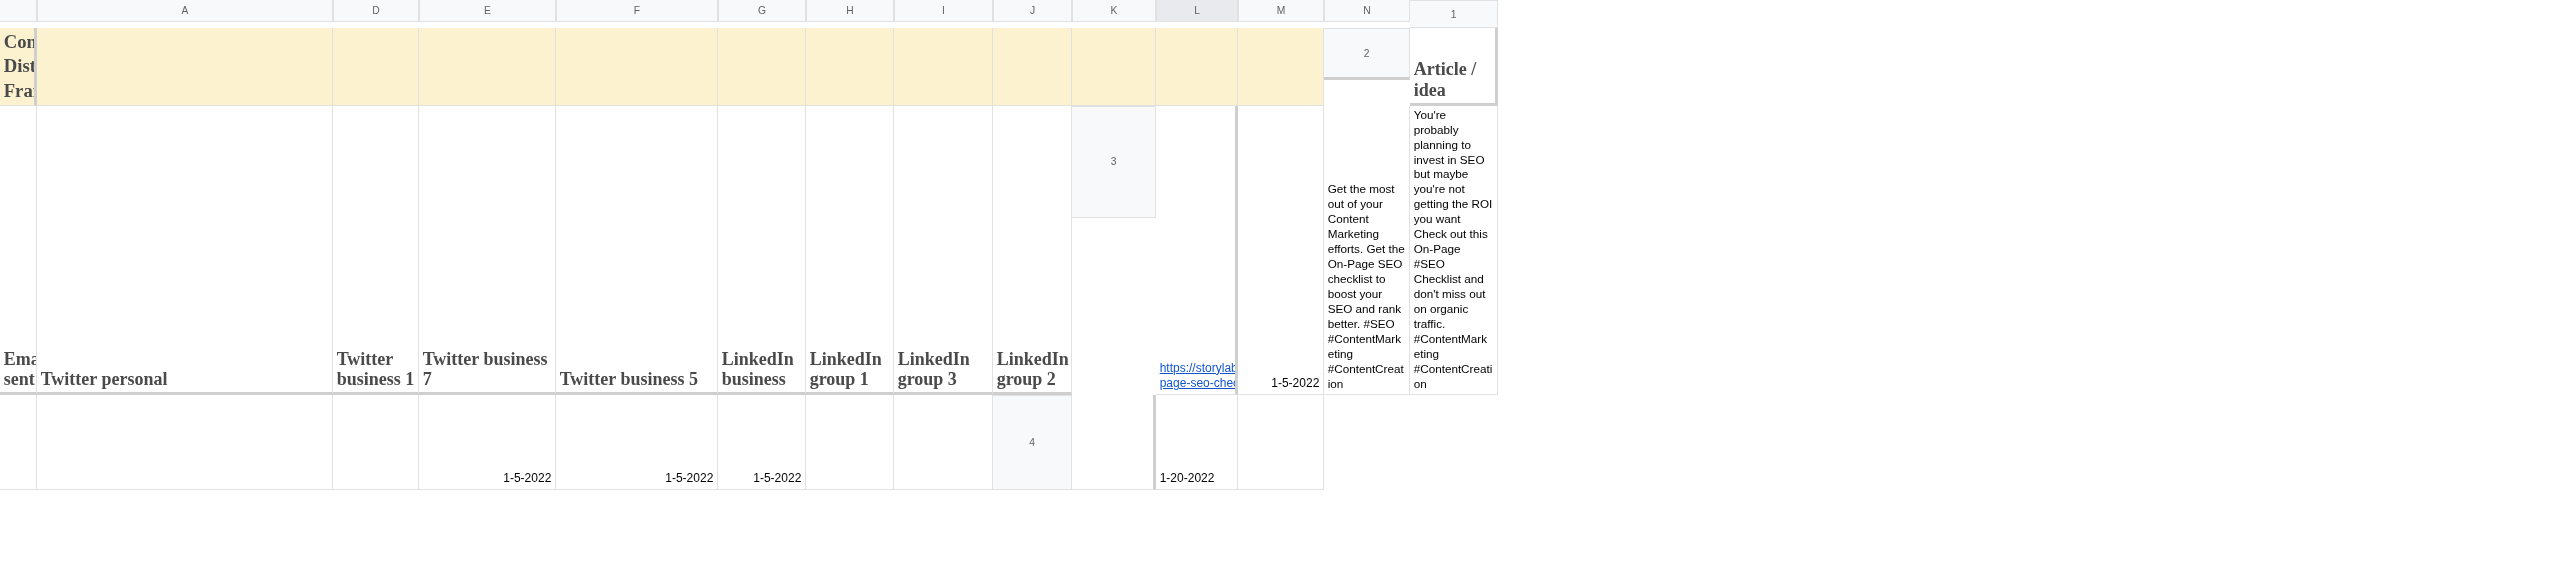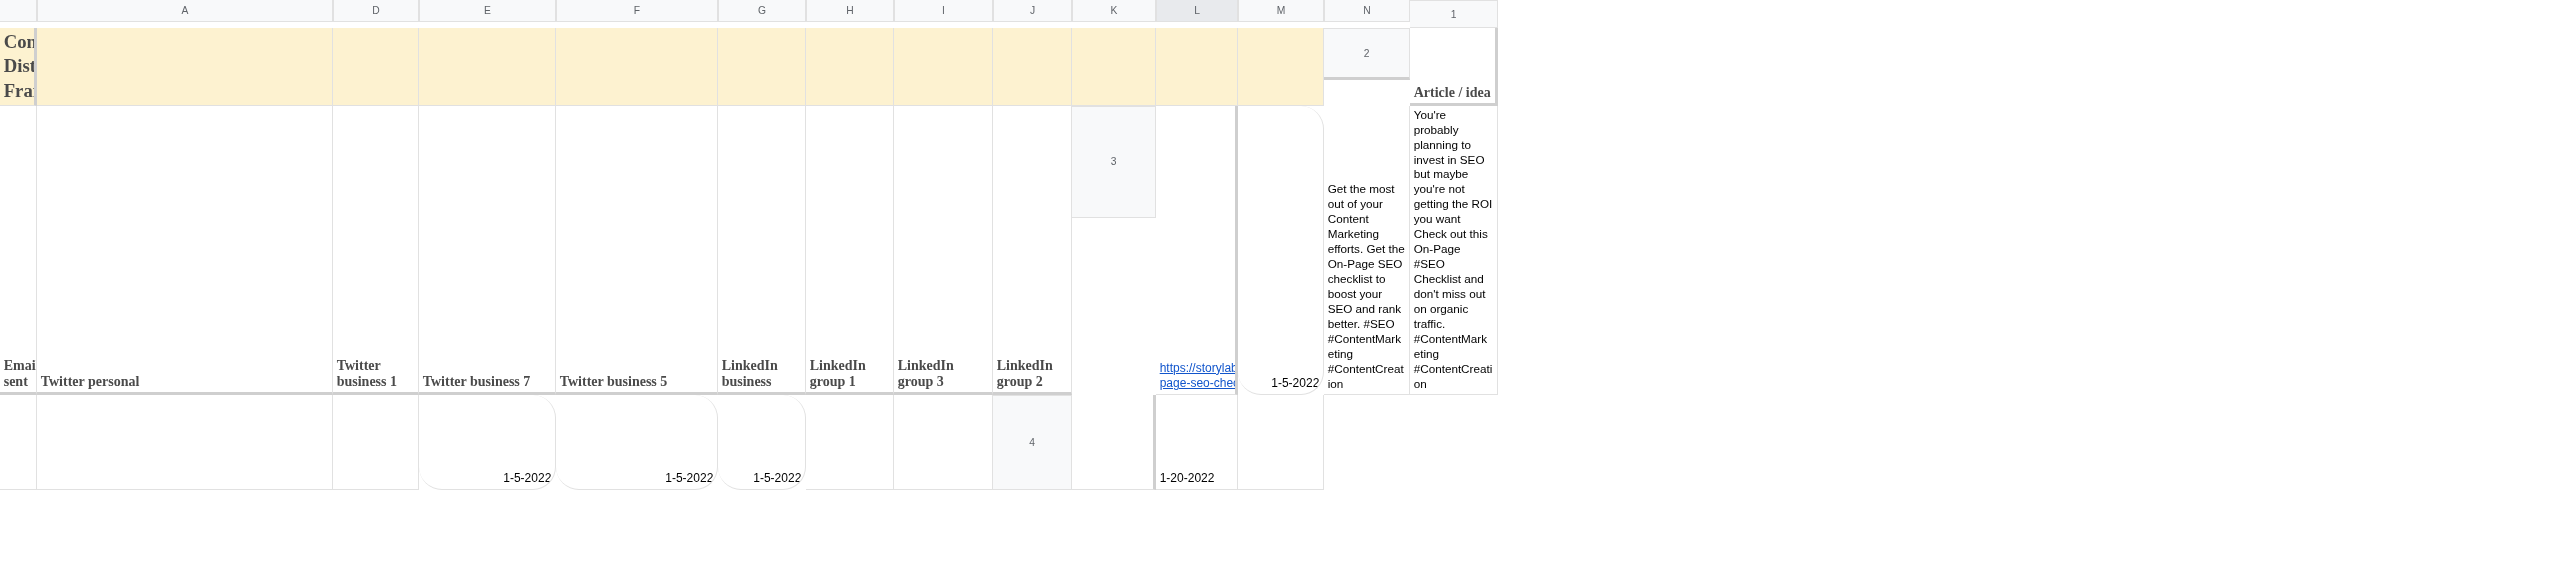--- a/index.html
+++ b/index.html
@@ -54,32 +54,32 @@
     font-family: Georgia, 'Times New Roman', serif;
     font-weight: bold;
     font-size: 18.7px;
     color: #4a4a4a;
     justify-content: center;
     align-items: flex-start;
   }
   .header-cell {
     font-family: Georgia, 'Times New Roman', serif;
     font-weight: bold;
-    font-size: 14px;
+    font-size: 18px;
     color: #4a4a4a;
     justify-content: flex-end;
     align-items: flex-start;
     line-height: 1.15;
   }
   .link {
     color: #1155cc;
     text-decoration: underline;
     font-size: 12px;
   }
-  .right { align-items: flex-end; border-radius: 23px; }
+  .right { align-items: flex-end; }
   .body-text {
     font-size: 11.7px;
     line-height: 1.28;
     white-space: pre-wrap;
     word-wrap: break-word;
     width: 100%;
   }
   .thick-bottom { border-bottom: 3.7px solid #cfcfcf !important; }
   .thick-right-a { border-right: 3.7px solid #cfcfcf !important; }
   .row-header.r1 { height: 28px; }

